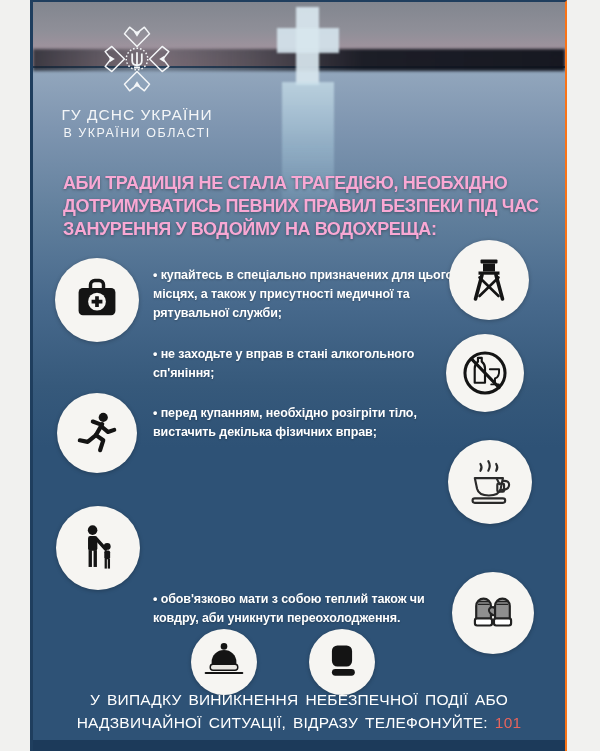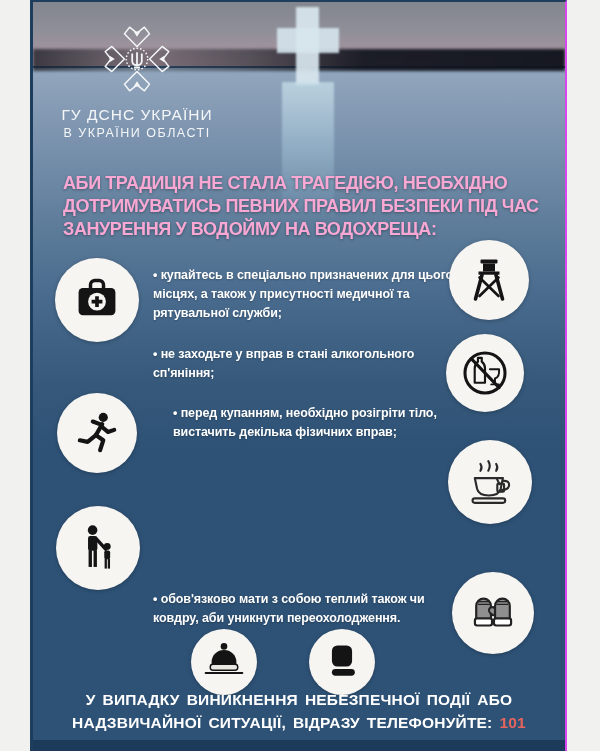--- a/index.html
+++ b/index.html
@@ -4,21 +4,21 @@
 <style>
   html,body{margin:0;padding:0;}
   body{
     width:600px;height:751px;position:relative;overflow:hidden;
     background:#f1f1ef;
     font-family:"Liberation Sans","DejaVu Sans",sans-serif;
   }
   .poster{
     position:absolute;left:30px;top:0;width:537px;height:751px;
     background:#2e5276;box-sizing:border-box;
-    border-left:3px solid #1f3e5e;border-right:2px solid #d946ef;border-top:2px solid #1f3e5e;
+    border-left:3px solid #1f3e5e;border-right:2px solid #f97316;border-top:2px solid #1f3e5e;
     overflow:hidden;
   }
   
   .photo{position:absolute;left:0;top:0;right:0;height:445px;overflow:hidden;}
   .sky{position:absolute;left:0;top:0;right:0;height:64px;
        background:linear-gradient(180deg,#82868f 0%,#8f8f98 45%,#a2939e 78%,#ab96a0 100%);}
   .treeline{position:absolute;left:0;top:47px;right:0;height:22px;
        background:linear-gradient(90deg,rgba(24,26,34,.75) 0%,rgba(24,26,34,.30) 22%,rgba(24,26,34,.55) 40%,rgba(16,19,28,.92) 62%,rgba(14,17,26,.95) 100%);
        filter:blur(1.5px);}
   .snow{position:absolute;left:0;top:66px;right:0;bottom:0;
@@ -39,21 +39,21 @@
     color:#f9a8d4;font-size:18px;line-height:23px;font-weight:bold;
     letter-spacing:-0.4px;text-transform:uppercase;
     text-shadow:0 1px 3px rgba(0,0,0,.35);
   }
   
   .rule{
     position:absolute;left:120px;width:306px;
     color:#ffffff;font-size:12.5px;line-height:19px;font-weight:bold;
     letter-spacing:-0.1px;text-shadow:0 1px 2px rgba(0,0,0,.25);
   }
-  .r1{top:264px;} .r2{top:343px;} .r3{top:402px;margin-left:20px;}
+  .r1{top:264px;} .r2{top:343px;} .r3{top:402px;}
   .r4{top:456px;} .r5{top:514px;} .r6{top:588px;}
   
   .circle{
     position:absolute;background:#f6f5f2;border-radius:50%;
     display:flex;align-items:center;justify-content:center;
     box-shadow:0 1px 4px rgba(0,0,0,.25);
   }
   .circle svg{display:block;}
   .ic-aid    {left:22px; top:256px;width:84px;height:84px;}
   .ic-run    {left:24px; top:391px;width:80px;height:80px;}
@@ -64,21 +64,21 @@
   .ic-mitt   {left:419px;top:570px;width:82px;height:82px;}
   .ic-hat    {left:158px;top:627px;width:66px;height:66px;}
   .ic-blank  {left:276px;top:627px;width:66px;height:66px;}
   
   .footer{
     position:absolute;left:0;right:0;bottom:11px;height:58px;
     display:flex;align-items:center;justify-content:center;
   }
   .footer p{
     margin:0;width:94%;text-align:center;color:#ffffff;
-    font-size:15.5px;line-height:23px;font-weight:bold;
+    font-size:15.5px;line-height:23px;font-weight:normal;
     letter-spacing:0.2px;word-spacing:2.5px;text-transform:uppercase;
   }
   .footer .phone{color:#e6645c;}
   .bottom-strip{position:absolute;left:0;right:0;bottom:0;height:11px;background:#1c3a5a;}
 </style>
 </head>
 <body>
 
 <div class="poster">
 

